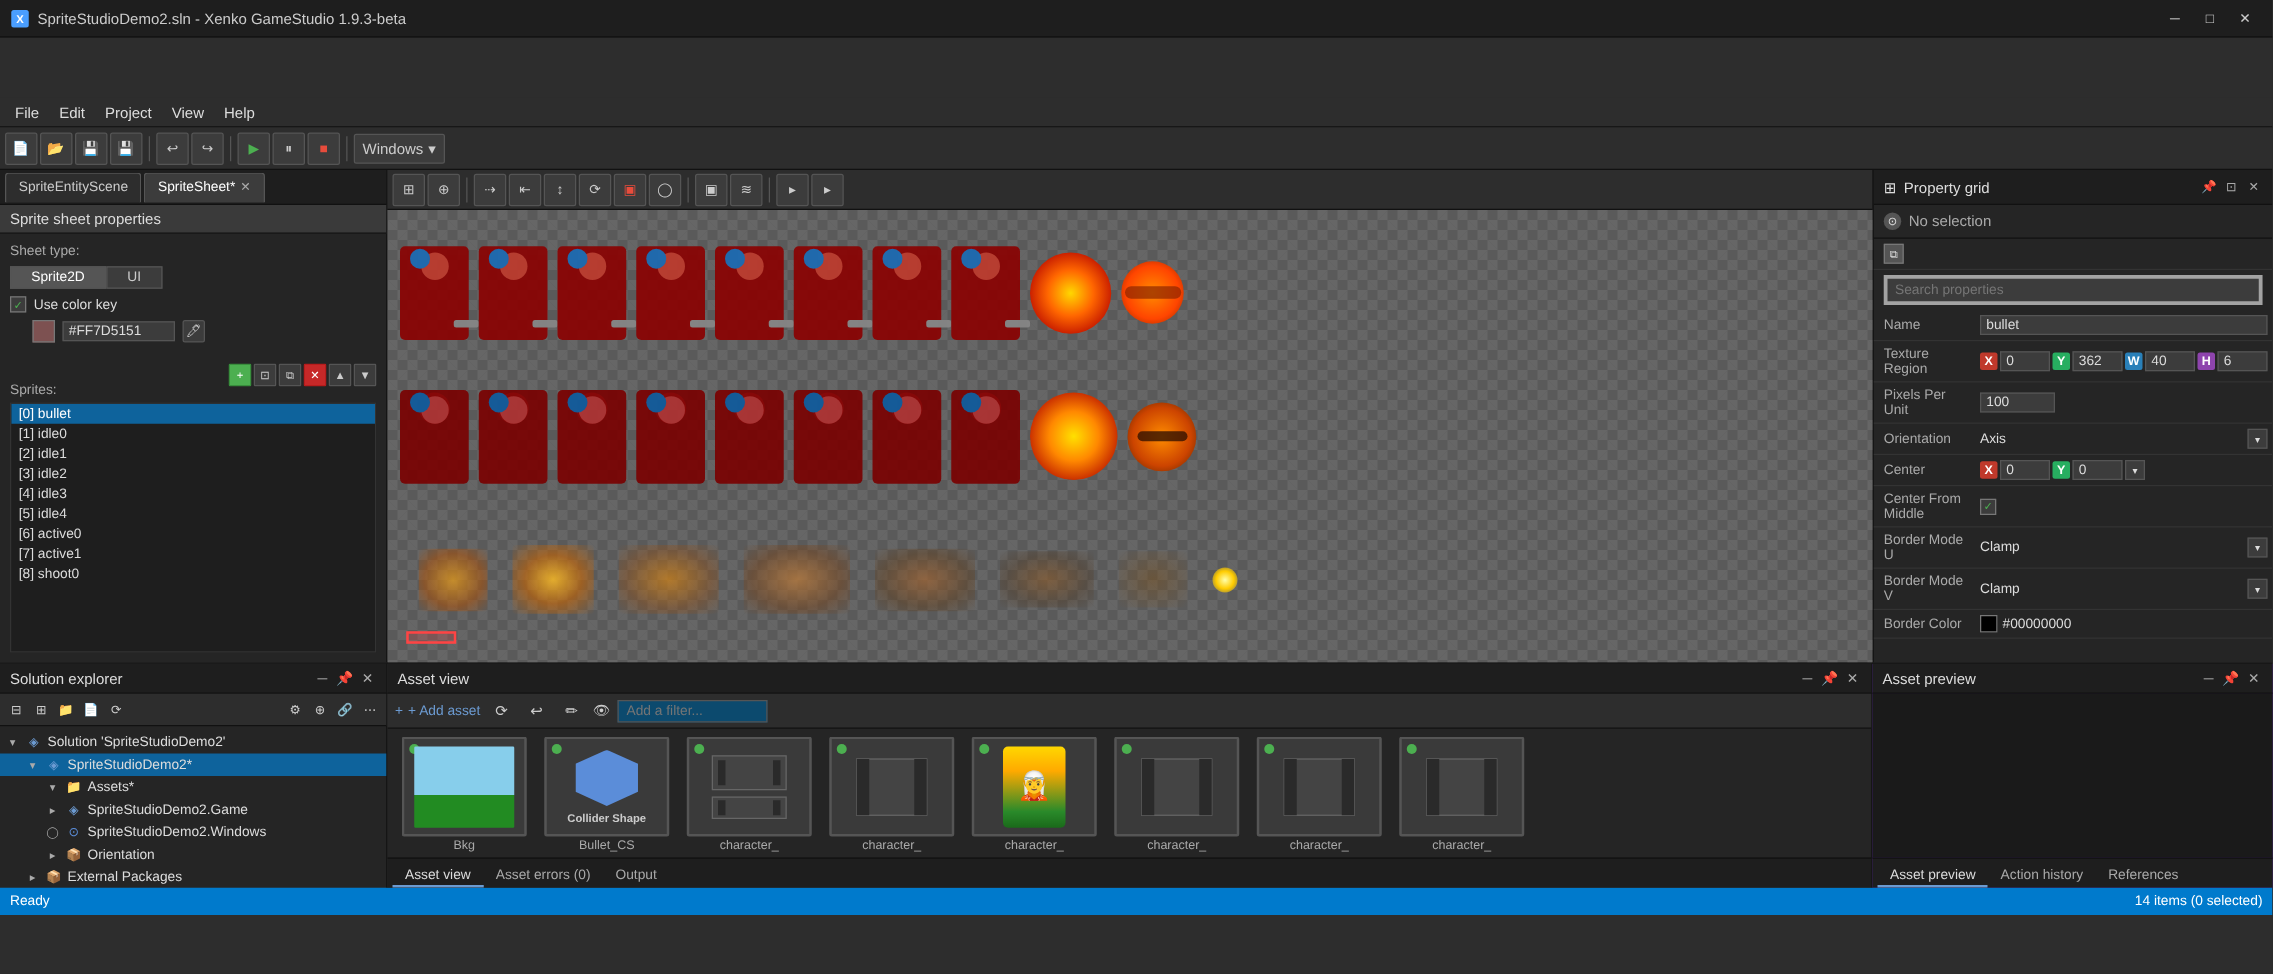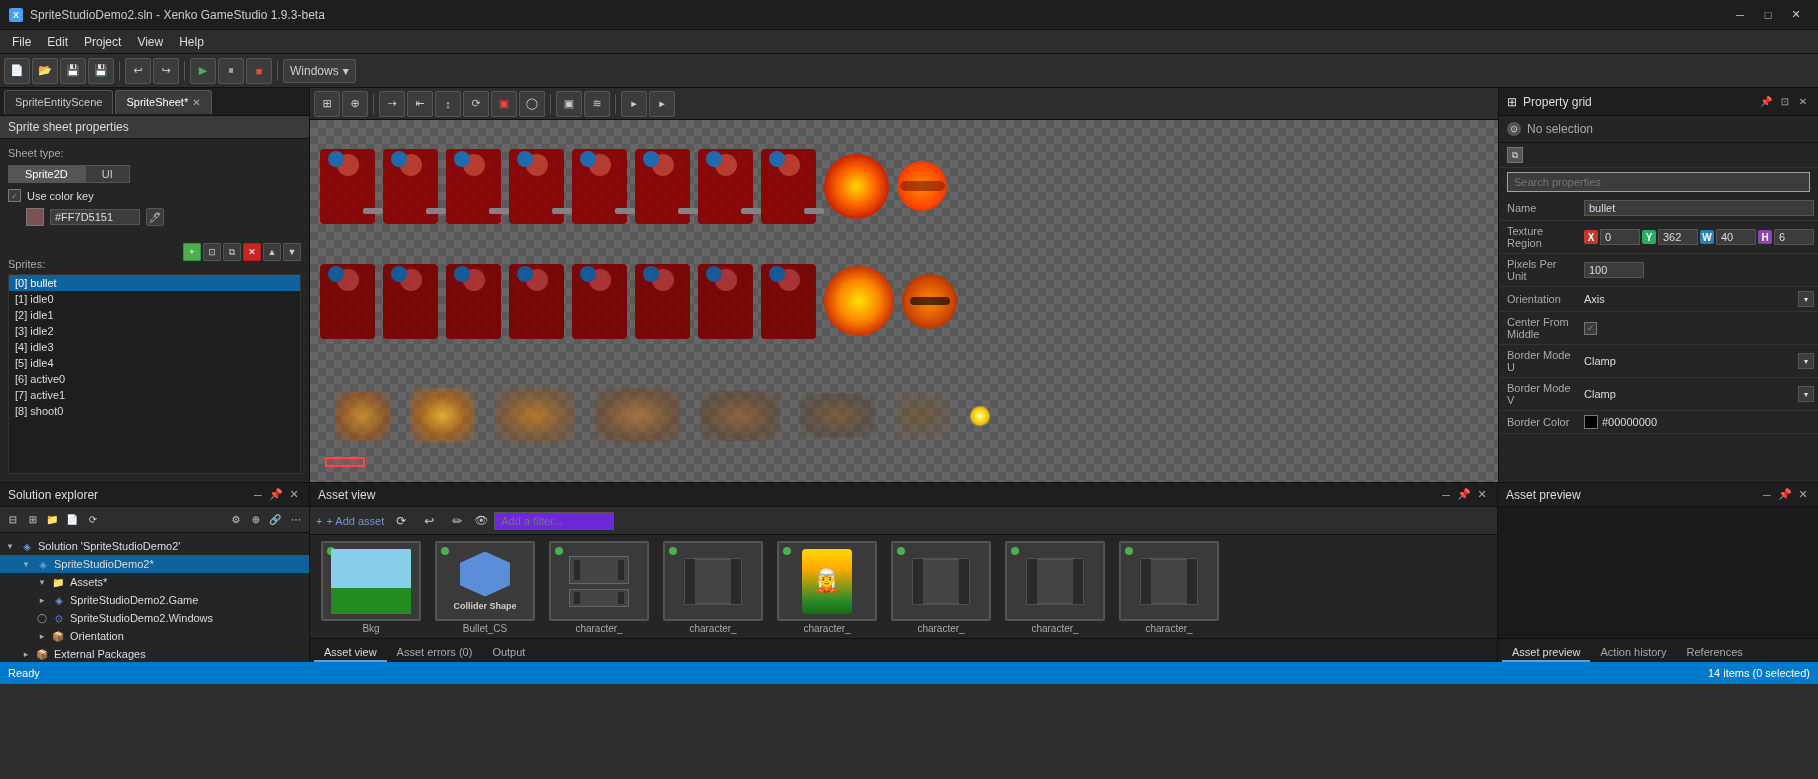--- a/index.html
+++ b/index.html
@@ -5,21 +5,21 @@
     * { box-sizing: border-box; margin: 0; padding: 0; }
     body { font-family: 'Segoe UI', Tahoma, sans-serif; font-size: 12px; background: #2d2d2d; color: #ddd; overflow: hidden; width: 1818px; height: 779px; }
     
     
     .title-bar { height: 30px; background: #1e1e1e; display: flex; align-items: center; padding: 0 8px; gap: 6px; border-bottom: 1px solid #111; }
     .title-bar-text { font-size: 12px; color: #ccc; flex: 1; }
     .title-bar-controls { display: flex; gap: 0; }
     .title-btn { width: 28px; height: 20px; background: none; border: none; color: #ccc; cursor: pointer; display: flex; align-items: center; justify-content: center; font-size: 11px; }
 
     
-    .menu-bar { height: 24px; background: #2d2d2d; display: flex; align-items: center; padding: 0 4px; border-bottom: 1px solid #111; }
+    .menu-bar { height: 24px; background: #2d2d2d; display: flex; align-items: center; padding: 0 4px; border-bottom: 1px solid #111; margin-top: 48px; }
     .menu-item { padding: 2px 8px; color: #ddd; cursor: pointer; font-size: 12px; }
 
     
     .toolbar { height: 34px; background: #2d2d2d; display: flex; align-items: center; padding: 0 4px; gap: 2px; border-bottom: 1px solid #111; }
     .tb-btn { width: 26px; height: 26px; background: #3c3c3c; border: 1px solid #555; border-radius: 2px; color: #ccc; display: flex; align-items: center; justify-content: center; cursor: pointer; font-size: 11px; }
     .tb-separator { width: 1px; height: 20px; background: #555; margin: 0 3px; }
     .tb-dropdown { height: 24px; background: #3c3c3c; border: 1px solid #555; border-radius: 2px; color: #ccc; padding: 0 6px; font-size: 12px; display: flex; align-items: center; gap: 4px; cursor: pointer; }
 
     
     .left-panel { width: 310px; min-width: 310px; background: #252525; border-right: 1px solid #111; display: flex; flex-direction: column; }
@@ -62,21 +62,21 @@
     .right-panel { width: 320px; min-width: 320px; background: #252525; border-left: 1px solid #111; display: flex; flex-direction: column; }
     .right-panel-header { height: 28px; background: #1e1e1e; display: flex; align-items: center; padding: 0 8px; gap: 6px; border-bottom: 1px solid #111; font-size: 12px; color: #ddd; }
     .right-panel-controls { margin-left: auto; display: flex; gap: 4px; }
     .pin-btn { width: 14px; height: 14px; color: #aaa; cursor: pointer; font-size: 10px; display: flex; align-items: center; justify-content: center; }
 
     .no-selection { display: flex; align-items: center; gap: 6px; padding: 6px 8px; border-bottom: 1px solid #111; }
     .no-sel-icon { width: 14px; height: 14px; border-radius: 50%; background: #555; display: flex; align-items: center; justify-content: center; font-size: 9px; }
     .no-sel-text { font-size: 12px; color: #aaa; }
 
     .search-box { margin: 4px 8px; }
-    .search-input { width: 100%; background: #3c3c3c; border: 1px solid #a3a3a3; color: #aaa; padding: 3px 6px; font-size: 11px; }
+    .search-input { width: 100%; background: #3c3c3c; border: 3px solid #a3a3a3; color: #aaa; padding: 3px 6px; font-size: 11px; }
 
     .prop-table { width: 100%; border-collapse: collapse; }
     .prop-row { border-bottom: 1px solid #333; }
     .prop-name { padding: 4px 8px; color: #aaa; font-size: 11px; width: 45%; vertical-align: middle; }
     .prop-value { padding: 4px 4px; font-size: 11px; color: #ddd; vertical-align: middle; }
     .prop-value-input { background: #3c3c3c; border: 1px solid #555; color: #ddd; padding: 1px 4px; font-size: 11px; }
     .prop-value-input.w-sm { width: 40px; }
 
     .coord-group { display: flex; align-items: center; gap: 2px; }
     .coord-label { width: 14px; height: 14px; display: flex; align-items: center; justify-content: center; font-size: 10px; font-weight: bold; border-radius: 2px; }
@@ -105,21 +105,21 @@
     .tree-item.selected { background: #0e639c; }
     .tree-expand { width: 12px; height: 12px; display: flex; align-items: center; justify-content: center; color: #aaa; font-size: 9px; cursor: pointer; }
     .tree-icon { width: 14px; height: 14px; display: flex; align-items: center; justify-content: center; font-size: 10px; }
     .folder-icon { color: #e8c267; }
     .solution-icon { color: #6c9bd2; }
 
     
     .asset-toolbar { height: 28px; background: #2d2d2d; display: flex; align-items: center; padding: 0 6px; gap: 6px; border-bottom: 1px solid #111; }
     .add-asset-btn { display: flex; align-items: center; gap: 4px; background: none; border: none; color: #6c9bd2; cursor: pointer; font-size: 11px; }
     .asset-tb-btn { width: 22px; height: 22px; background: none; border: none; color: #ccc; cursor: pointer; font-size: 12px; display: flex; align-items: center; justify-content: center; }
-    .filter-input { background: #6d28d9; border: 1px solid #555; color: #aaa; padding: 2px 6px; font-size: 11px; width: 120px; }
+    .filter-input { background: #0c4a6e; border: 1px solid #555; color: #aaa; padding: 2px 6px; font-size: 11px; width: 120px; }
     .visibility-btn { display: flex; align-items: center; gap: 2px; color: #ccc; font-size: 11px; cursor: pointer; }
 
     .asset-grid { display: flex; gap: 4px; padding: 6px; overflow-x: auto; flex: 1; align-items: flex-start; }
     .asset-item { width: 110px; min-width: 110px; display: flex; flex-direction: column; align-items: center; cursor: pointer; }
     .asset-thumb { width: 100px; height: 80px; background: #3a3a3a; border: 2px solid #555; border-radius: 2px; display: flex; align-items: center; justify-content: center; position: relative; overflow: hidden; }
     .asset-green-dot { width: 8px; height: 8px; border-radius: 50%; background: #4caf50; position: absolute; top: 4px; left: 4px; }
     .asset-label { font-size: 10px; color: #aaa; text-align: center; margin-top: 2px; max-width: 100px; overflow: hidden; text-overflow: ellipsis; white-space: nowrap; }
 
     .asset-tab-bar { height: 24px; background: #1e1e1e; display: flex; align-items: flex-end; padding: 0 4px; border-top: 1px solid #111; }
     .asset-tab { padding: 2px 10px; font-size: 11px; color: #aaa; cursor: pointer; border-bottom: 2px solid transparent; }
@@ -455,20 +455,34 @@
             <span>Orientation</span>
           </td>
           <td class="prop-value">
             <div style="display:flex;align-items:center;justify-content:space-between;width:100%;">
               <span>Axis</span>
               <div style="width:16px;height:16px;background:#3c3c3c;border:1px solid #555;display:flex;align-items:center;justify-content:center;cursor:pointer;font-size:8px;">▾</div>
             </div>
           </td>
         </tr>
 
+        <tr class="prop-row">
+          <td class="prop-name">
+            <span>Center</span>
+          </td>
+          <td class="prop-value">
+            <div class="coord-group">
+              <span class="coord-label coord-x">X</span>
+              <input class="prop-value-input w-sm" value="0" style="">
+              <span class="coord-label coord-y">Y</span>
+              <input class="prop-value-input w-sm" value="0" style="">
+              <div style="width:16px;height:16px;background:#3c3c3c;border:1px solid #555;display:flex;align-items:center;justify-content:center;cursor:pointer;font-size:8px;">▾</div>
+            </div>
+          </td>
+        </tr>
 
         <tr class="prop-row">
           <td class="prop-name">
             <span>Center From Middle</span>
           </td>
           <td class="prop-value">
             <div class="checkbox-custom">✓</div>
           </td>
         </tr>
 

